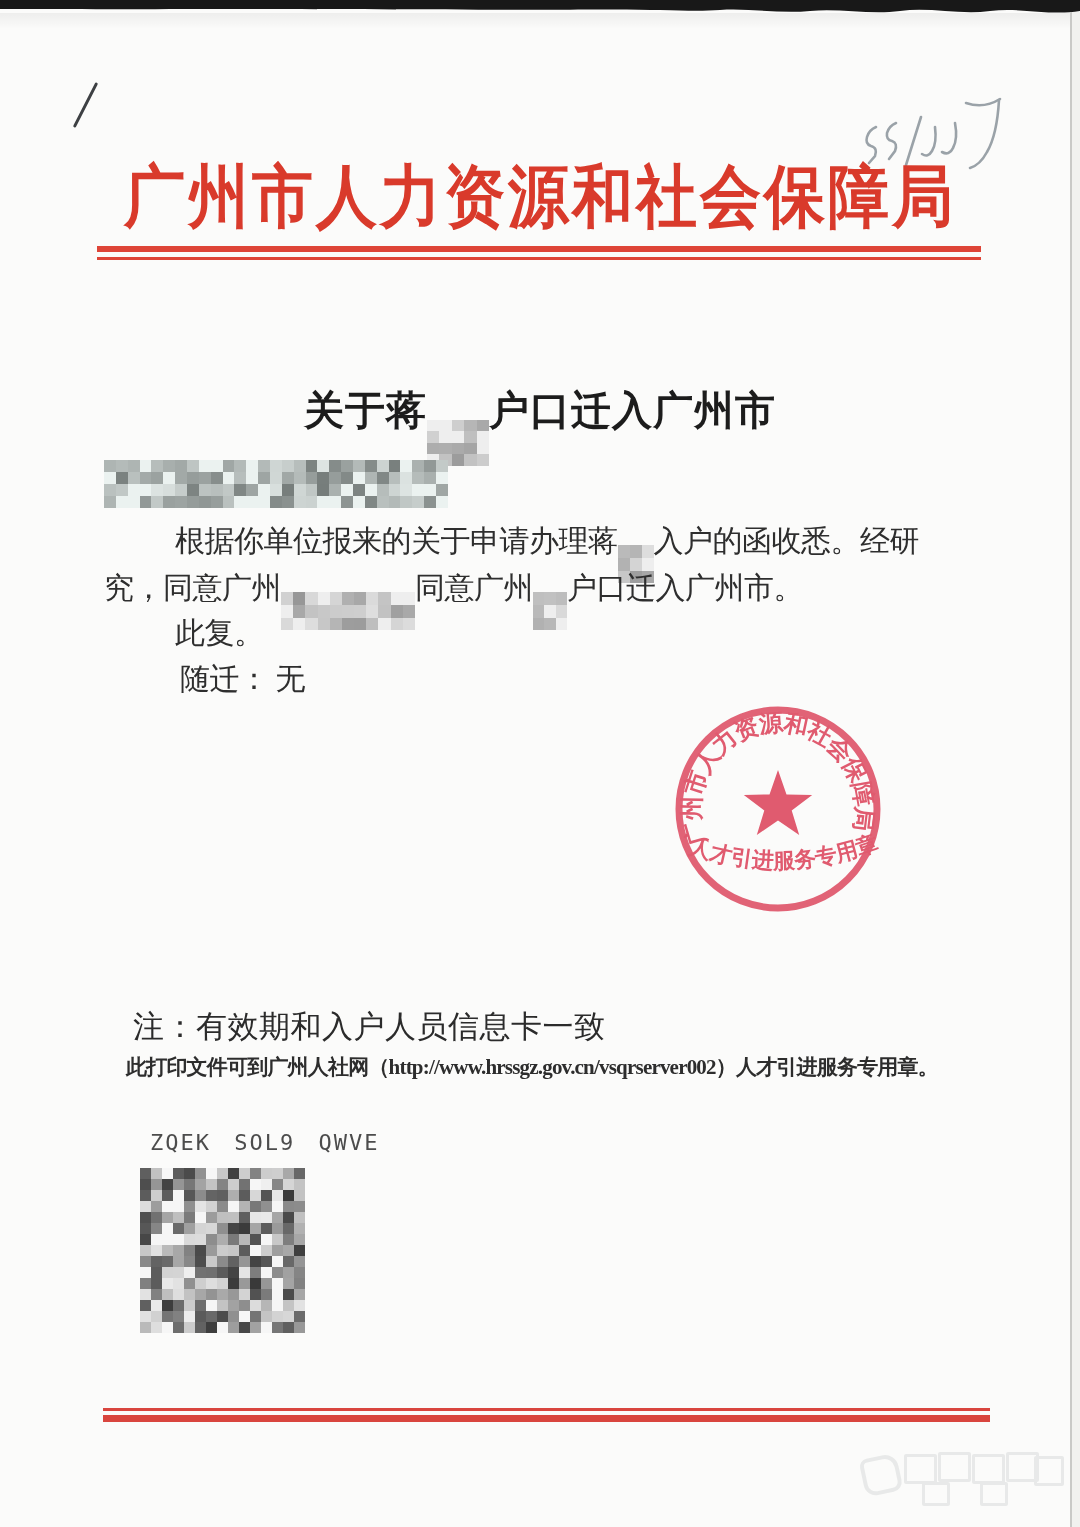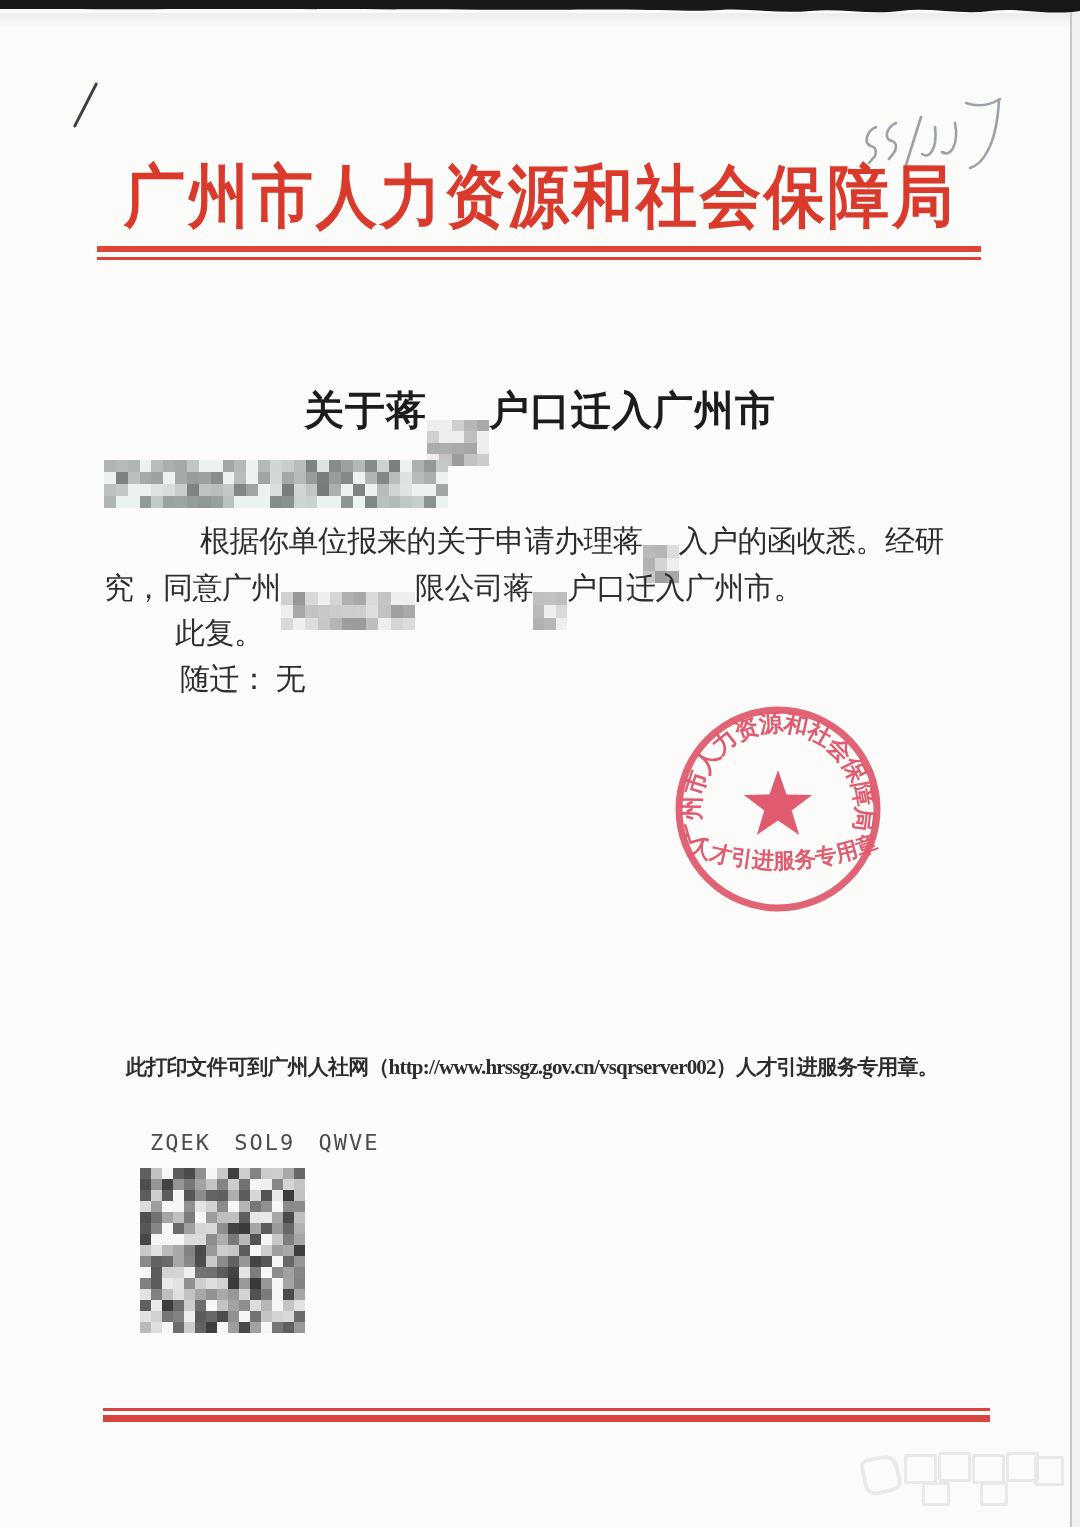--- a/index.html
+++ b/index.html
@@ -36,21 +36,21 @@
   #doc-number{left:548px;top:306px;font-size:30px;color:#4b4b4b;letter-spacing:1px;white-space:nowrap;}
 
   #doc-title{
     left:0;top:383px;width:1080px;text-align:center;
     font-size:40px;font-weight:bold;color:#1c1c1c;letter-spacing:1px;white-space:nowrap;
   }
 
   
   .body-line{font-size:30px;color:#2e2e2e;letter-spacing:-0.5px;white-space:nowrap;}
   #line-addressee{left:104px;top:460px;}
-  #line-1{left:175px;top:521px;margin-left:25px;}
+  #line-1{left:175px;top:521px;}
   #line-2{left:104px;top:568px;}
   #line-3{left:175px;top:613px;}
   #line-4{left:180px;top:659px;}
 
   
   .mosaic{display:inline-flex;flex-wrap:wrap;overflow:hidden;vertical-align:-7px;}
   .mosaic span{display:block;}
   #addressee-mosaic{vertical-align:top;}
 
   
@@ -293,21 +293,21 @@
         <span style="width: 12.1818px; height: 12.6667px; background: rgb(238, 238, 238);"></span>
         <span style="width: 12.1818px; height: 12.6667px; background: rgb(221, 221, 221);"></span>
         <span style="width: 12.1818px; height: 12.6667px; background: rgb(199, 199, 199);"></span>
         <span style="width: 12.1818px; height: 12.6667px; background: rgb(181, 181, 181);"></span>
         <span style="width: 12.1818px; height: 12.6667px; background: rgb(157, 157, 157);"></span>
         <span style="width: 12.1818px; height: 12.6667px; background: rgb(156, 156, 156);"></span>
         <span style="width: 12.1818px; height: 12.6667px; background: rgb(190, 190, 190);"></span>
         <span style="width: 12.1818px; height: 12.6667px; background: rgb(238, 238, 238);"></span>
         <span style="width: 12.1818px; height: 12.6667px; background: rgb(213, 213, 213);"></span>
         <span style="width: 12.1818px; height: 12.6667px; background: rgb(220, 220, 220);"></span>
-      </span><span>限公司蒋</span><span class="mosaic" style="width: 34px; height: 38px;">
+      </span><span>同意广州</span><span class="mosaic" style="width: 34px; height: 38px;">
         <span style="width: 11.3333px; height: 12.6667px; background: rgb(191, 191, 191);"></span>
         <span style="width: 11.3333px; height: 12.6667px; background: rgb(193, 193, 193);"></span>
         <span style="width: 11.3333px; height: 12.6667px; background: rgb(189, 189, 189);"></span>
         <span style="width: 11.3333px; height: 12.6667px; background: rgb(185, 185, 185);"></span>
         <span style="width: 11.3333px; height: 12.6667px; background: rgb(238, 238, 238);"></span>
         <span style="width: 11.3333px; height: 12.6667px; background: rgb(217, 217, 217);"></span>
         <span style="width: 11.3333px; height: 12.6667px; background: rgb(177, 177, 177);"></span>
         <span style="width: 11.3333px; height: 12.6667px; background: rgb(183, 183, 183);"></span>
         <span style="width: 11.3333px; height: 12.6667px; background: rgb(238, 238, 238);"></span>
       </span><span>户口迁入广州市。</span>
@@ -324,20 +324,21 @@
     <circle cx="118" cy="115" r="99" fill="none" stroke="#e24f66" stroke-width="7" opacity="0.95"></circle>
     <polygon fill="#e24f66" points="118,76 126.5,100.4 152.2,100.9 131.7,116.4 139.2,141.1 118,126.4 96.8,141.1 104.3,116.4 83.8,100.9 109.5,100.4"></polygon>
     <text font-size="24" font-weight="bold" fill="#e24f66" font-family="Liberation Serif, DejaVu Serif, serif">
       <textPath href="#ring-path" startOffset="0" textLength="300">广州市人力资源和社会保障局</textPath>
     </text>
     <text font-size="22" font-weight="bold" fill="#e24f66" font-family="Liberation Serif, DejaVu Serif, serif">
       <textPath href="#banner-path" startOffset="2" textLength="196">人才引进服务专用章</textPath>
     </text>
   </svg>
 
+  <div id="note-line" class="abs cjk">注：有效期和入户人员信息卡一致</div>
   <div id="verify-line" class="abs cjk">此打印文件可到广州人社网（http://www.hrssgz.gov.cn/vsqrserver002）人才引进服务专用章。</div>
 
   <div id="verify-code" class="abs">ZQEK SOL9 QWVE</div>
   <div id="qr-mosaic" class="abs mosaic" style="width: 165px; height: 165px;">
       <span style="width: 11px; height: 11px; background: rgb(95, 95, 95);"></span>
       <span style="width: 11px; height: 11px; background: rgb(194, 194, 194);"></span>
       <span style="width: 11px; height: 11px; background: rgb(246, 246, 246);"></span>
       <span style="width: 11px; height: 11px; background: rgb(92, 92, 92);"></span>
       <span style="width: 11px; height: 11px; background: rgb(75, 75, 75);"></span>
       <span style="width: 11px; height: 11px; background: rgb(145, 145, 145);"></span>

